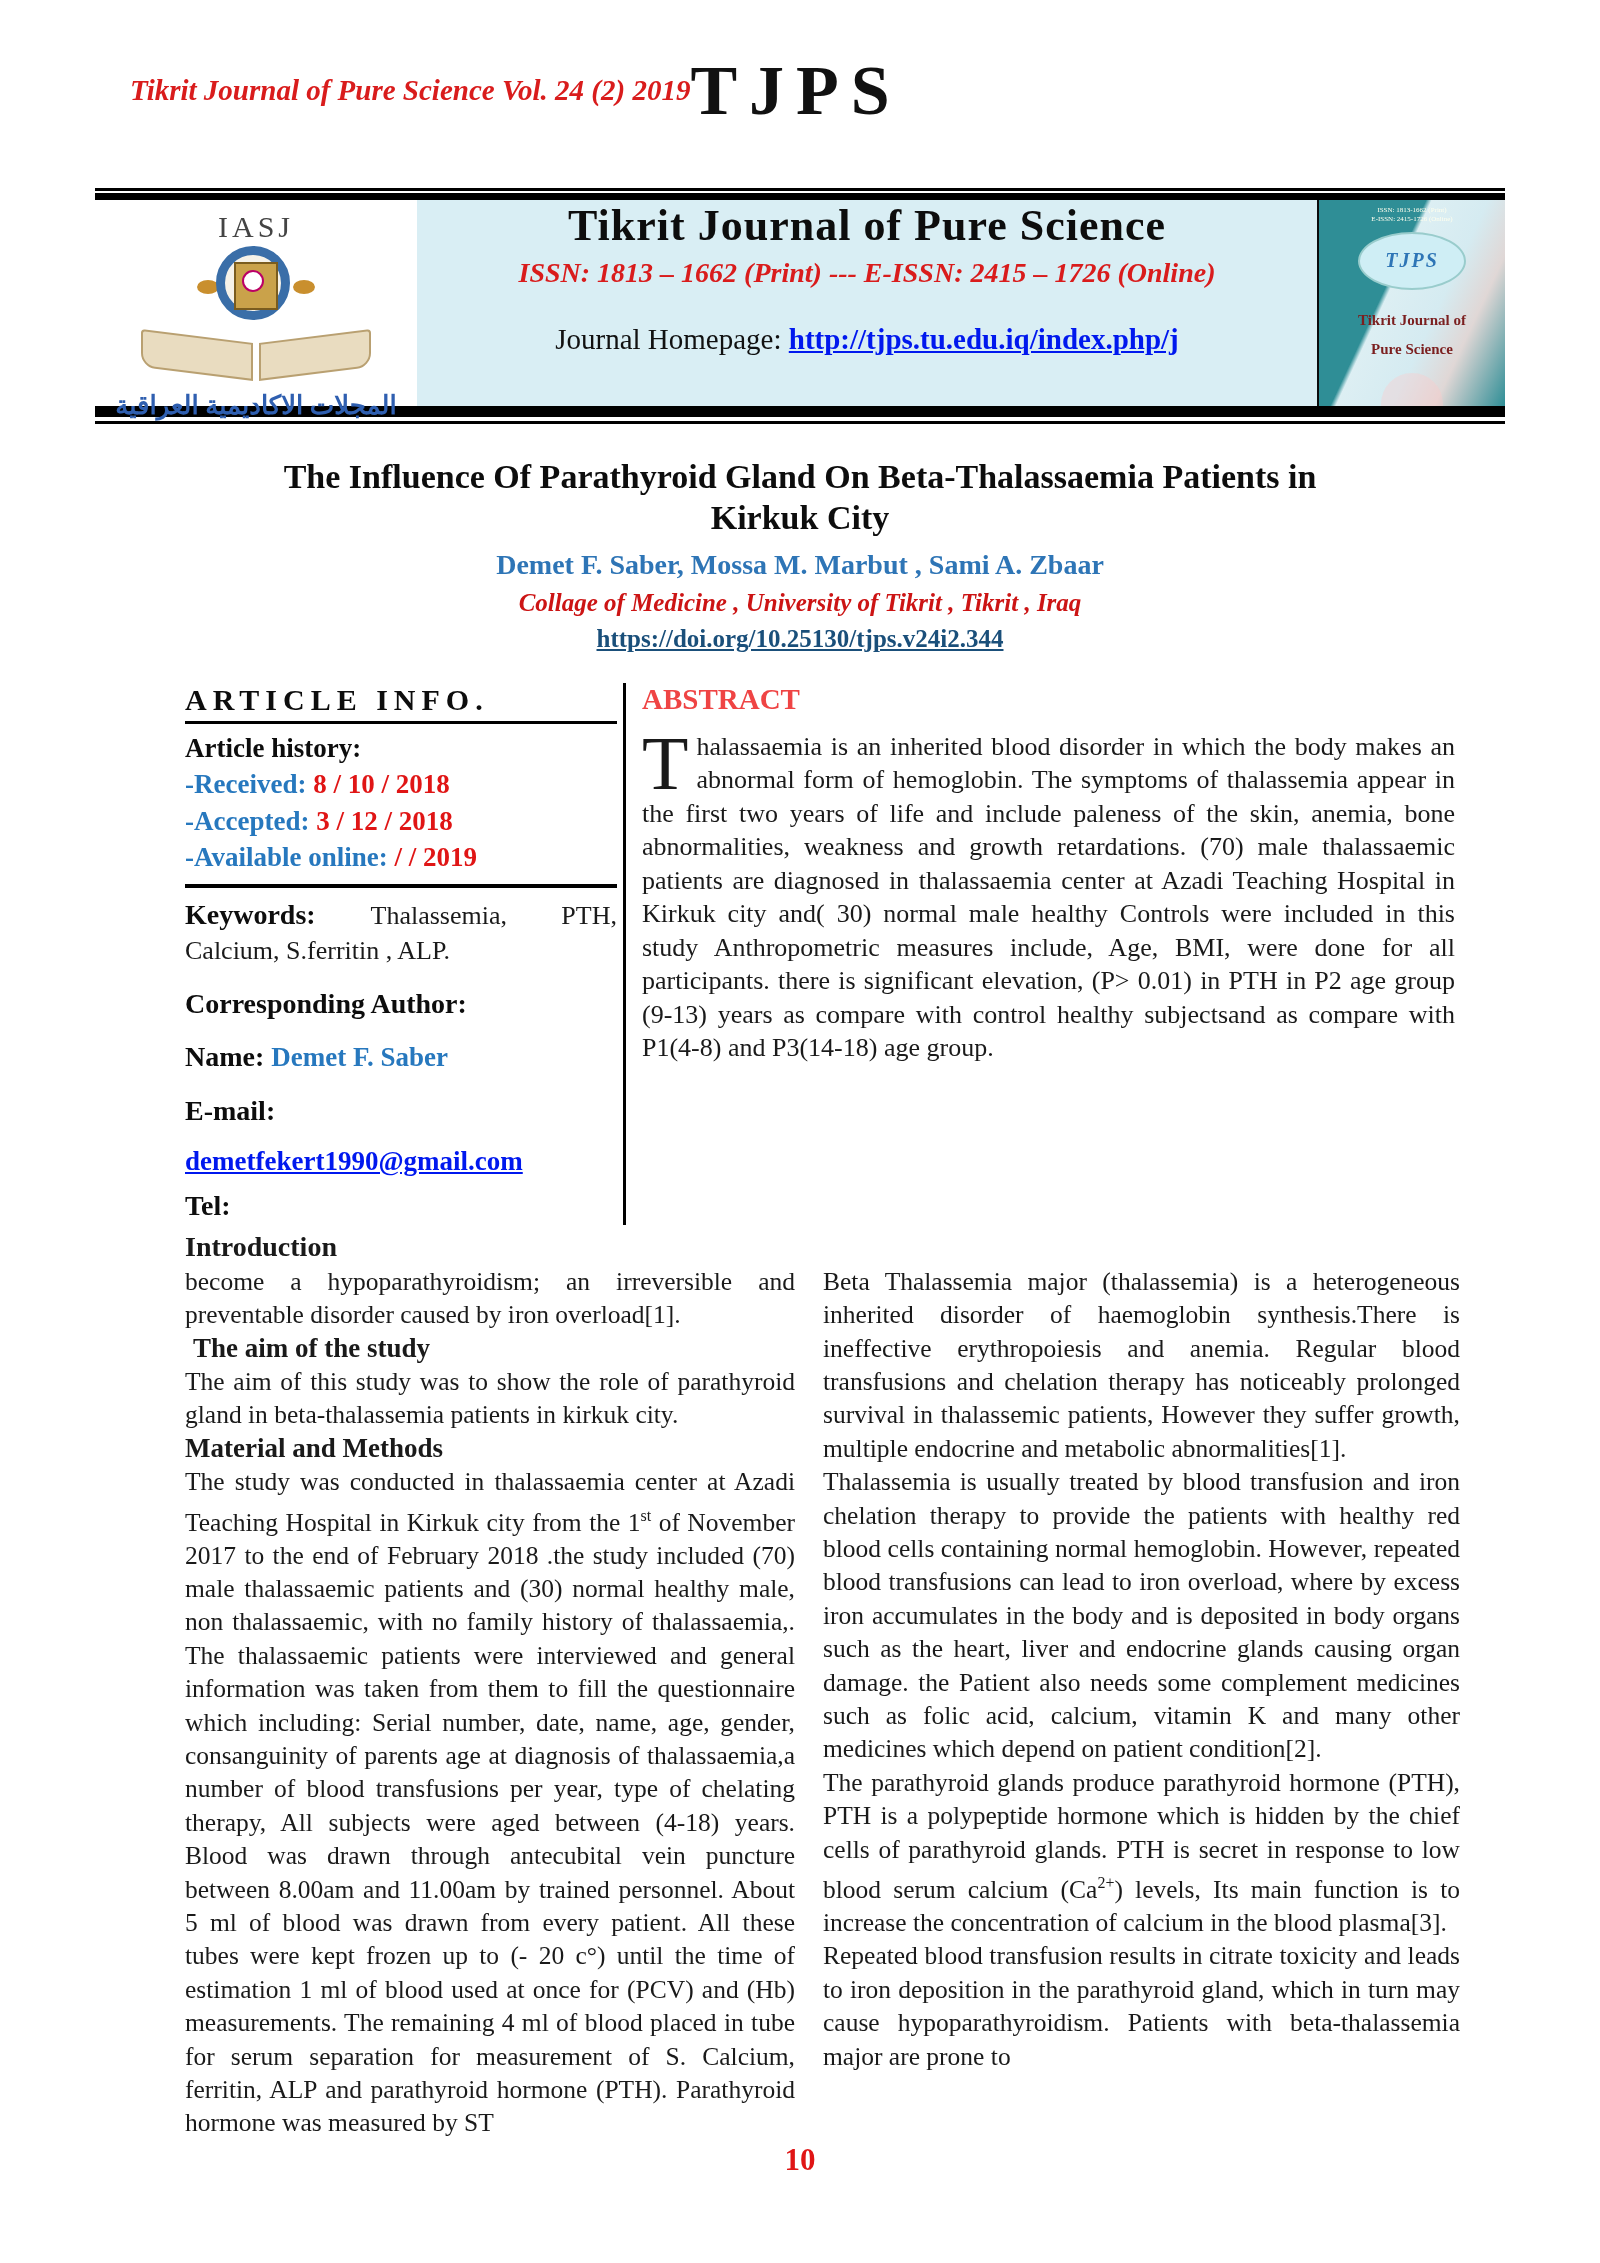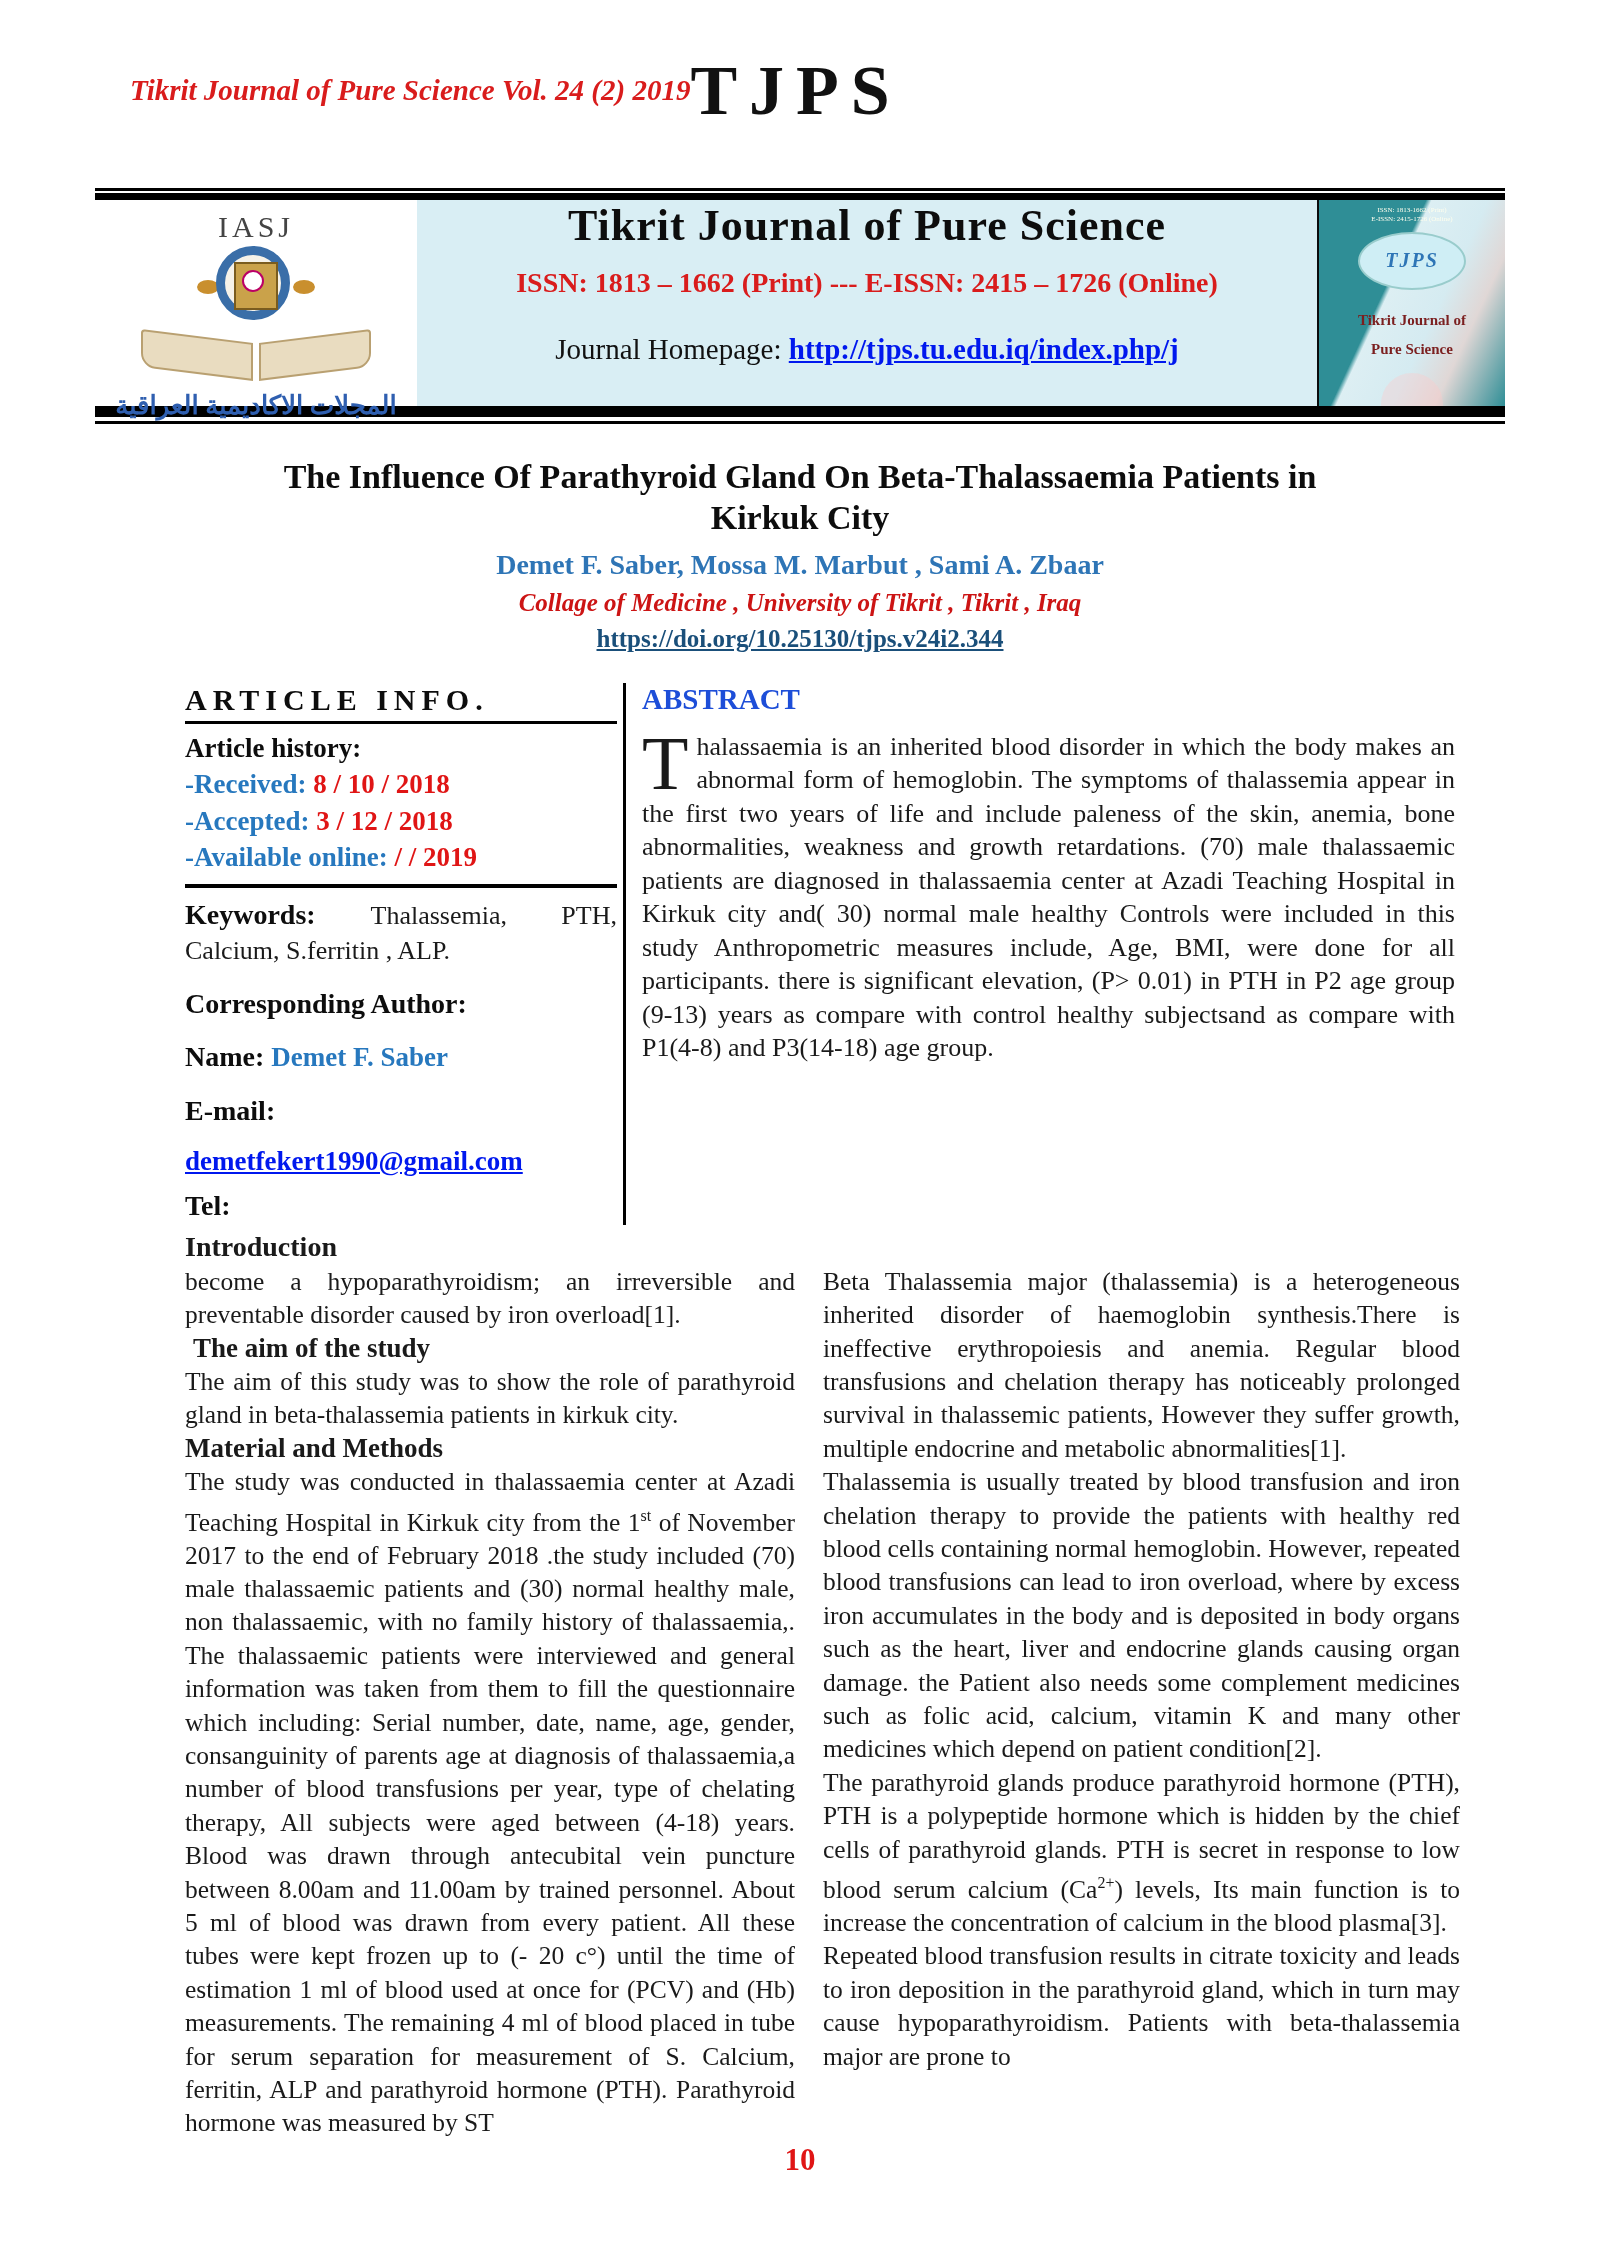--- a/index.html
+++ b/index.html
@@ -42,21 +42,21 @@
   .emblem .wing-l,.emblem .wing-r{position:absolute;top:34px;width:22px;height:14px;background:#c98f2e;border-radius:50%;}
   .emblem .wing-l{left:-4px;}
   .emblem .wing-r{right:-4px;}
   .book{margin:-6px auto 0 auto;width:230px;height:46px;position:relative;}
   .book .page-l,.book .page-r{position:absolute;top:0;width:112px;height:38px;background:#e9dcc0;border:2px solid #b9a071;box-sizing:border-box;}
   .book .page-l{left:0;transform:skewY(7deg);border-radius:4px 0 0 14px;}
   .book .page-r{right:0;transform:skewY(-7deg);border-radius:0 4px 14px 0;}
   .logo-arabic{margin-top:8px;font-size:26px;font-weight:bold;color:#2f5fb0;}
   .banner-mid{flex:1;background:#d9eef4;text-align:center;}
   .banner-title{font-size:44px;font-weight:bold;color:#0d0d0d;letter-spacing:1px;}
-  .banner-issn{margin-top:16px;font-size:28px;font-weight:bold;color:#d91c1c;}
+  .banner-issn{margin-top:6px;font-size:28px;font-weight:bold;font-style:italic;color:#d91c1c;}
   .banner-home{margin-top:34px;font-size:29px;color:#111;}
   .banner-home a,.home-url{color:#0018ee;font-weight:bold;text-decoration:underline;cursor:pointer;}
   .cover-box{
     width:186px;position:relative;overflow:hidden;
     background:
       linear-gradient(115deg, rgba(255,255,255,0) 0%, rgba(255,255,255,0) 38%, rgba(230,244,248,0.95) 40%, rgba(222,240,246,0.95) 60%, rgba(255,228,225,0.85) 75%, rgba(222,240,246,0.0) 100%),
       #2f8e96;
     text-align:center;border-left:2px solid #0b0b0b;
   }
   .cover-issn{font-size:7px;color:#ffe;margin-top:6px;line-height:1.3;}
@@ -83,21 +83,21 @@
   .info-rule{height:3px;background:#000;margin:4px 0 6px 0;}
   .info-rule2{height:4px;background:#000;margin:8px 0 8px 0;}
   .info-line{font-size:27px;line-height:1.35;}
   .lbl-bold{font-weight:bold;color:#0d0d0d;}
   .lbl-blue{font-weight:bold;color:#2778be;}
   .val-red{font-weight:bold;color:#e01515;}
   .val-blue{font-weight:bold;color:#2778be;}
   .keywords{font-size:26px;line-height:1.35;text-align:justify;margin-top:2px;}
   .info-gap{margin-top:16px;}
   .email-link{font-size:27px;font-weight:bold;color:#0018ee;text-decoration:underline;cursor:pointer;word-break:break-all;}
-  .abstract-heading{font-size:29px;font-weight:bold;color:#1d4ed8;}
+  .abstract-heading{font-size:29px;font-weight:bold;color:#ef4444;}
   .abstract-text{margin-top:14px;font-size:26px;line-height:33.5px;text-align:justify;}
   .dropcap{float:left;font-size:76px;line-height:58px;padding:4px 8px 0 0;font-family:"Liberation Serif",serif;}
   
   .intro-heading{margin:6px 0 0 185px;font-size:28px;font-weight:bold;}
   .columns-body{display:flex;margin:2px 140px 0 185px;gap:28px;}
   .col-left{width:610px;flex:none;}
   .col-right{flex:1;}
   .para{font-size:25.5px;line-height:33.4px;text-align:justify;}
   .h-bold{font-size:27px;font-weight:bold;line-height:33.4px;}
   .h-indent{padding-left:8px;}

